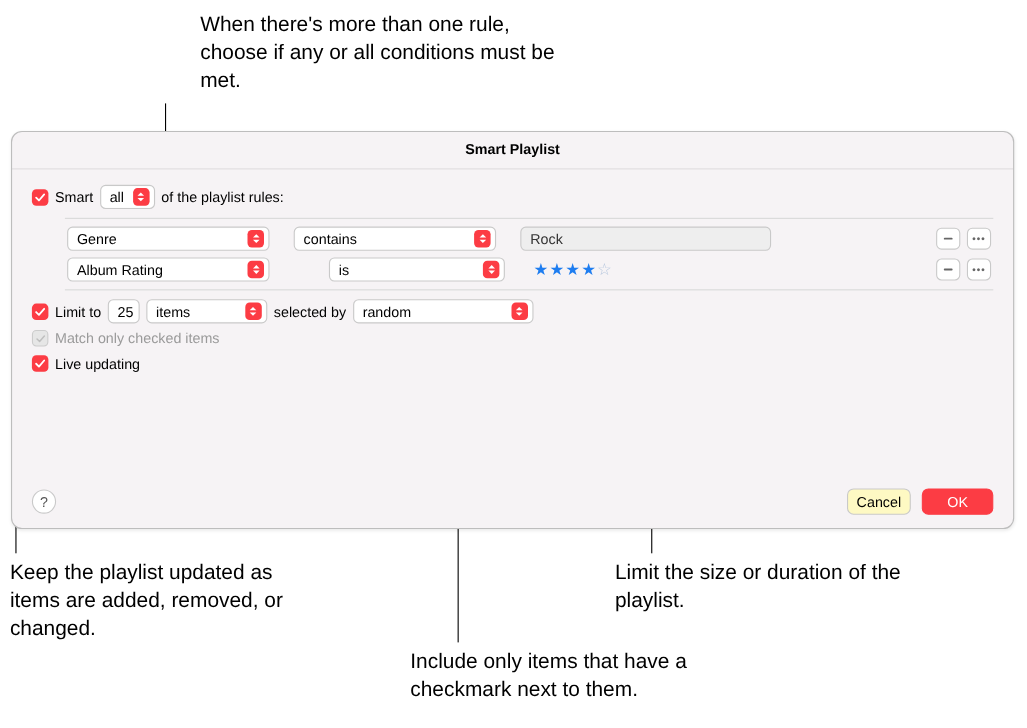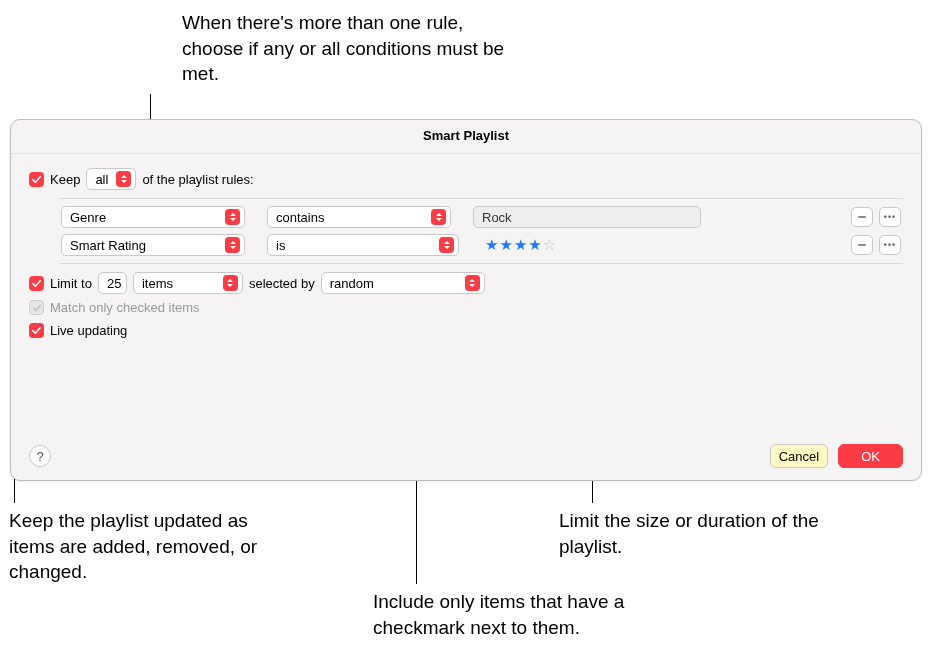--- a/index.html
+++ b/index.html
@@ -201,21 +201,21 @@
   <div class="titlebar">Smart Playlist</div>
 
   <div class="content">
 
     <div class="row">
       <span class="checkbox checked">
         <svg viewBox="0 0 12 12">
             <path d="M2 6.2 L4.8 9 L10 3" stroke="#fff" stroke-width="1.8" fill="none" stroke-linecap="round" stroke-linejoin="round"></path>
           </svg>
       </span>
-      <span class="label">Keep</span>
+      <span class="label">Smart</span>
       <span class="select" style="width:50px;">
         <span>all</span>
         <span class="stepper">
             <span class="tri up"></span>
             <span class="tri down"></span>
           </span>
       </span>
       <span class="label">of the playlist rules:</span>
     </div>
 
@@ -240,27 +240,27 @@
           <span class="icon-btn">
             <svg width="12" height="12" viewBox="0 0 12 12">
                 <rect x="2" y="5.2" width="8" height="1.6" rx="0.8" fill="#666"></rect>
               </svg>
           </span>
           <span class="icon-btn ellipsis">•••</span>
         </span>
       </div>
       <div class="rule-row">
         <span class="select" style="width:184px;">
-          <span>Smart Rating</span>
+          <span>Album Rating</span>
           <span class="stepper">
               <span class="tri up"></span>
               <span class="tri down"></span>
             </span>
         </span>
-        <span class="select" style="width:192px;">
+        <span class="select" style="width:160px;margin-left:32px;">
           <span>is</span>
           <span class="stepper">
               <span class="tri up"></span>
               <span class="tri down"></span>
             </span>
         </span>
         <span class="stars">
           <span class="star-filled">★</span>
           <span class="star-filled">★</span>
           <span class="star-filled">★</span>

